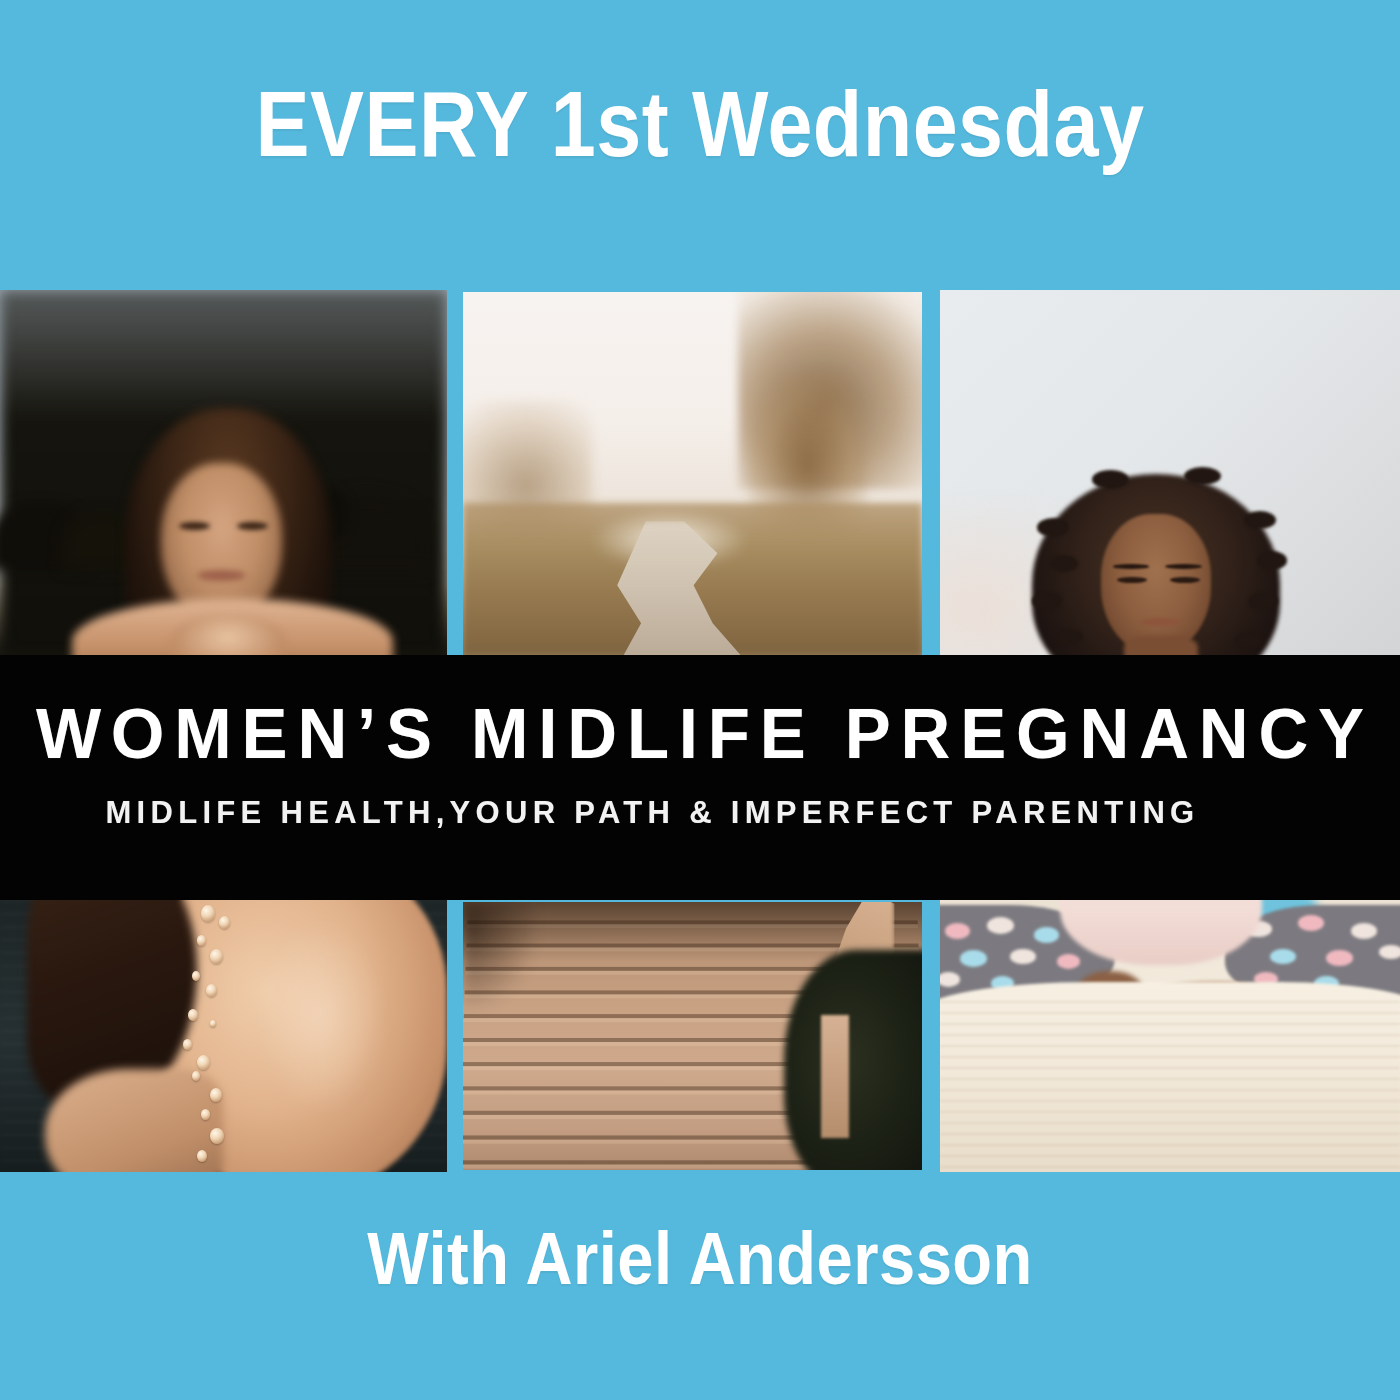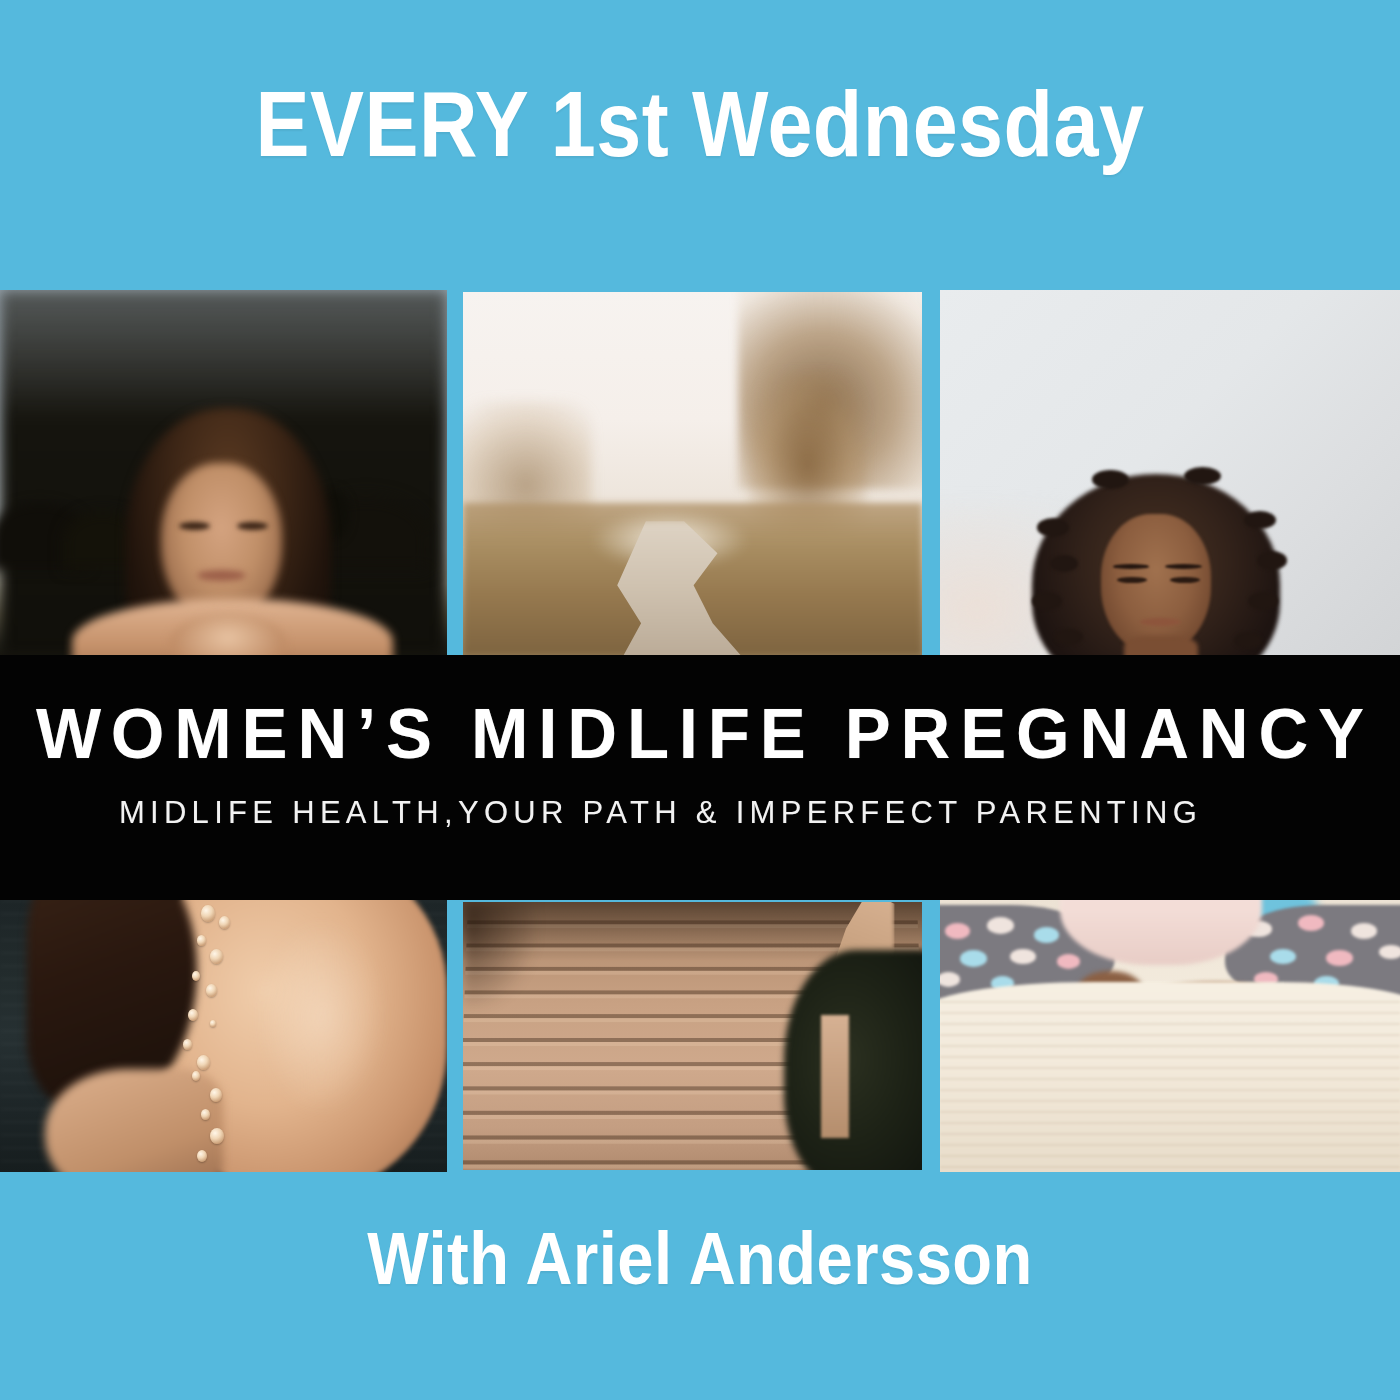--- a/index.html
+++ b/index.html
@@ -343,27 +343,27 @@
     font-weight: bold;
     letter-spacing: 10px;
     text-indent: 10px;
     white-space: nowrap;
     transform: scaleX(0.985);
     transform-origin: center center;
     text-shadow: 0 0 1px rgba(255,255,255,0.35);
   }
   .banner-subtitle {
     position: absolute;
-    left: 12px; top: 142px;
+    left: 4px; top: 142px;
     width: 1292px;
     text-align: center;
     color: #f2f2f2;
     font-size: 31px;
     line-height: 1;
-    font-weight: normal;
+    font-weight: bold;
     letter-spacing: 5.3px;
     text-indent: 5px;
     white-space: nowrap;
     text-shadow: 0 0 1px rgba(255,255,255,0.25);
   }
 </style>
 </head>
 <body>
 
 <div id="cover">

